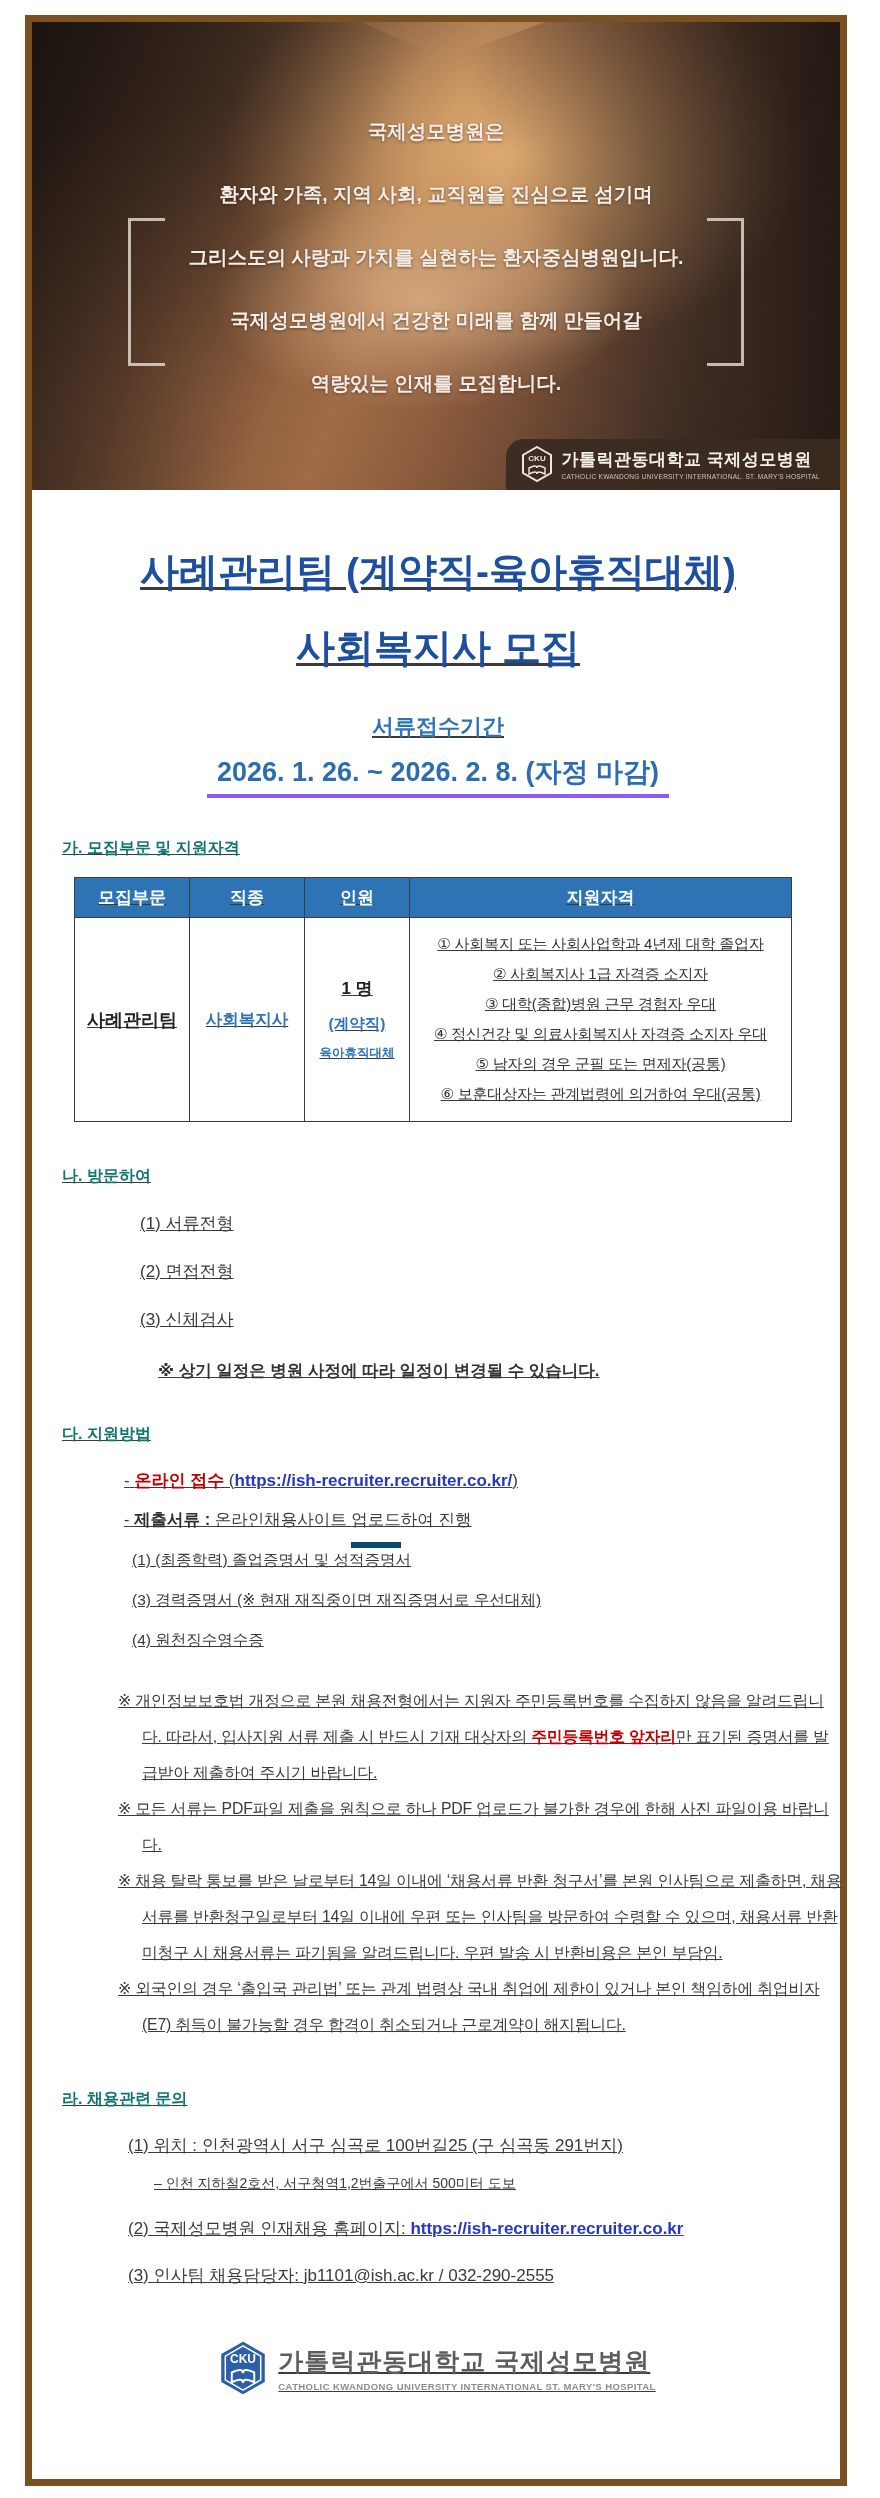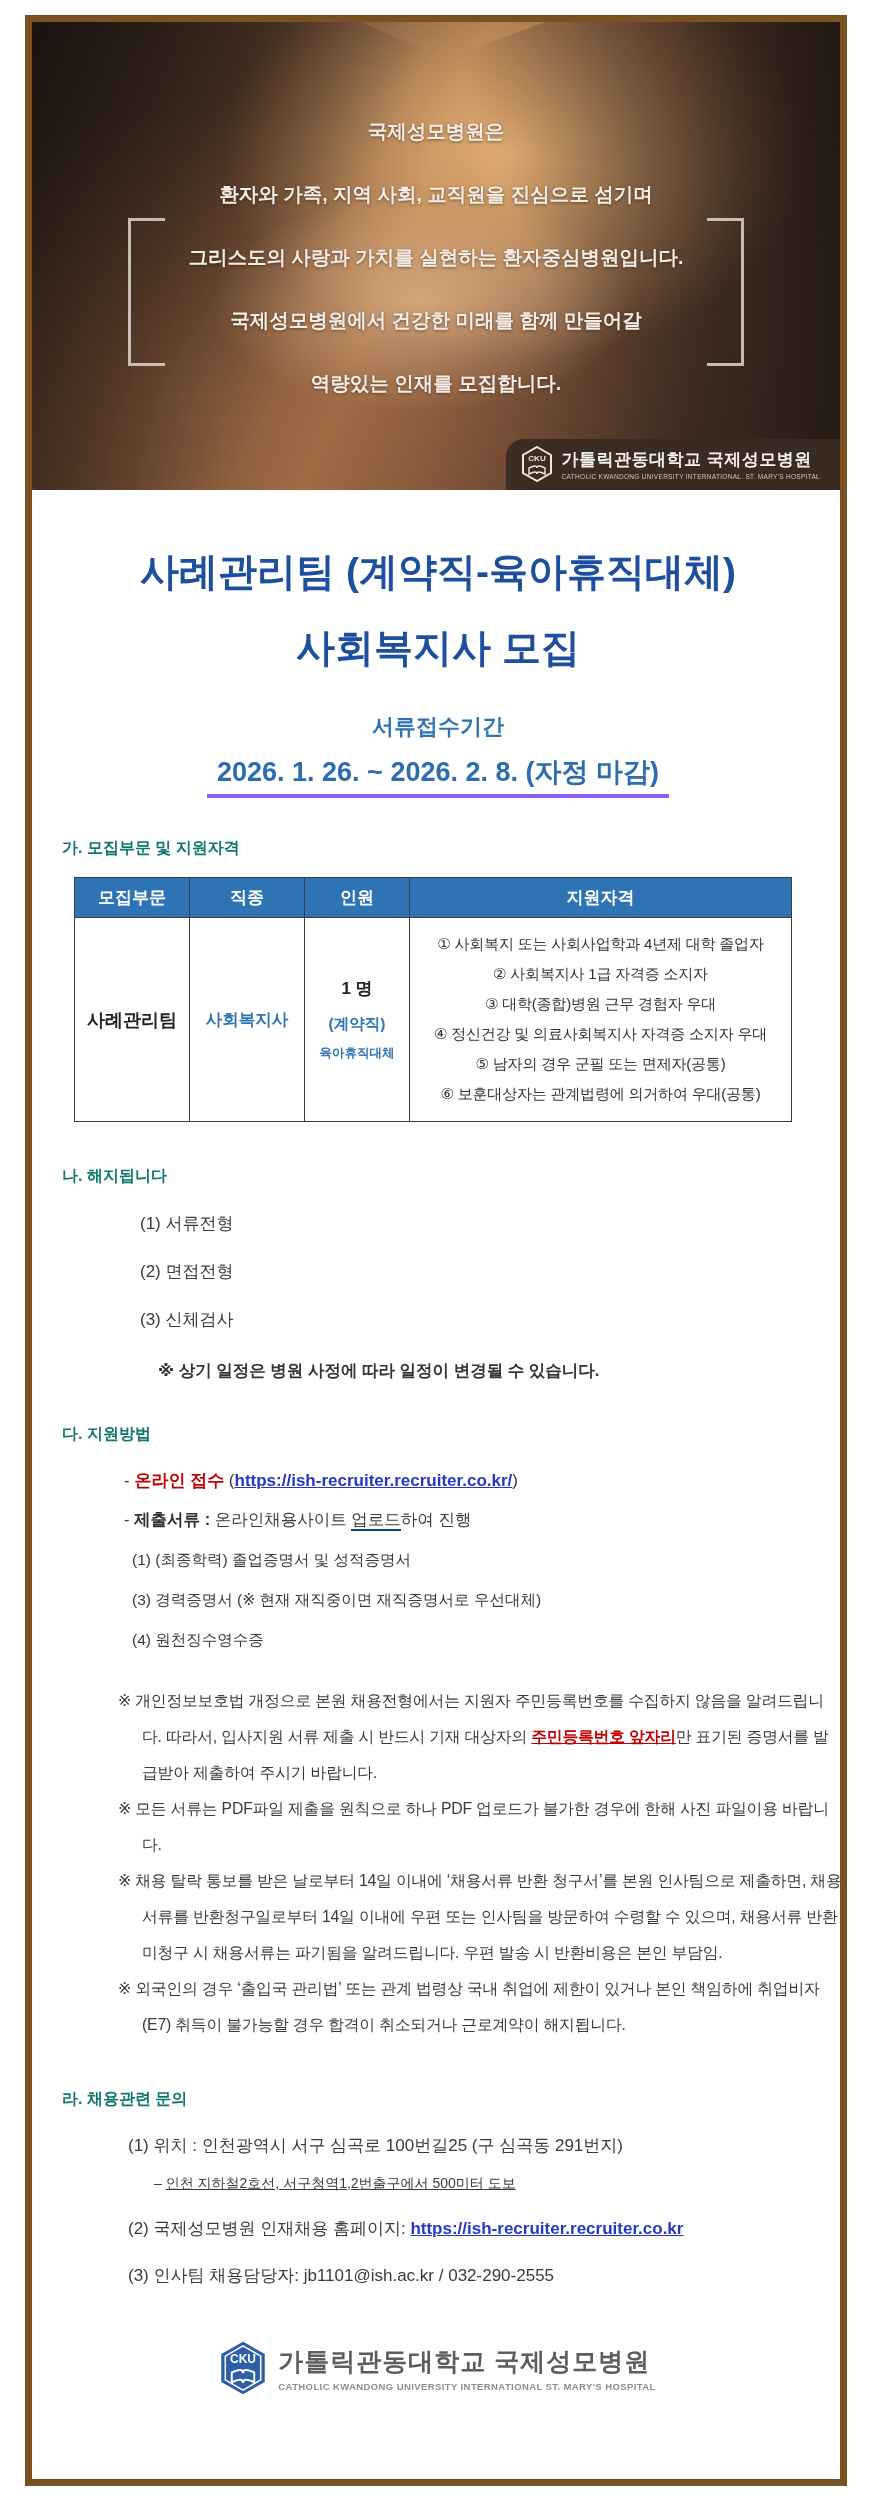--- a/index.html
+++ b/index.html
@@ -1,17 +1,17 @@
 <!DOCTYPE html>
 <html lang="ko"><head>
 <meta charset="utf-8">
 <style>
   html,body{margin:0;padding:0;background:#fff;}
   body{width:880px;font-family:"Liberation Sans","DejaVu Sans",sans-serif;color:#3b3b3b;}
-  .page{box-sizing:border-box;width:880px;height:2498px;padding:15px 33px 12px 25px;background:#fff;overflow:hidden;}
+  .page{box-sizing:border-box;width:880px;height:2498px;padding:15px 33px 12px 25px;background:#fff;overflow:hidden;text-decoration:underline;}
   .frame{box-sizing:border-box;height:100%;border:7px solid #7a5120;background:#fff;}
 
   
   .banner{position:relative;height:468px;overflow:hidden;
     background:
       radial-gradient(ellipse 430px 300px at 60% 28%, rgba(250,196,130,.78), rgba(250,196,130,0) 68%),
       radial-gradient(ellipse 520px 420px at 22% 80%, rgba(170,110,70,.45), rgba(0,0,0,0) 70%),
       linear-gradient(112deg,#2e211b 0%,#503828 22%,#9c6a45 46%,#7d5238 60%,#463227 80%,#251b16 100%);}
   .banner .arm-left{position:absolute;left:-120px;top:-80px;width:420px;height:560px;transform:rotate(24deg);
     background:linear-gradient(90deg,rgba(20,14,12,.85),rgba(40,28,22,.35) 70%,rgba(0,0,0,0));}
@@ -55,21 +55,21 @@
   .sec-b{margin-top:44px;}
   .sec-b .item{margin:25px 0 0 78px;font-size:17px;color:#3a3a3a;}
   .sec-b .note{margin:29px 0 0 96px;font-size:16.5px;font-weight:bold;color:#333;}
 
   .sec-c{margin-top:42px;}
   .line-online{margin:24px 0 0 62px;font-size:17px;}
   .line-online .red{color:#c00000;font-weight:bold;}
   .url-link{color:#2637c8;font-weight:bold;text-decoration:underline;}
   .line-docs{margin:17px 0 0 62px;font-size:16.5px;}
   .line-docs .b{font-weight:bold;color:#2f2f2f;}
-  .line-docs .u-red{border-bottom:2px solid #0c4a6e;padding-bottom:1px;}
+  .line-docs .u-red{border-bottom:6px solid #0c4a6e;padding-bottom:14px;}
   .doc-item{margin:19px 0 0 70px;font-size:15.5px;color:#3a3a3a;}
   .notes{margin:32px 0 0 56px;width:724px;}
   .notes .note{margin:0;padding-left:24px;text-indent:-24px;font-size:15.8px;line-height:36px;color:#3a3a3a;letter-spacing:-0.2px;}
   .notes .red-u{color:#c00000;font-weight:bold;text-decoration:underline;text-decoration-color:#c00000;}
 
   .sec-d{margin-top:46px;}
   .sec-d .item{margin:24px 0 0 66px;font-size:17px;color:#3a3a3a;}
   .sec-d .sub{margin:18px 0 0 92px;font-size:14px;color:#3a3a3a;}
   .sec-d .sub span{text-decoration:underline;}
 
@@ -149,21 +149,21 @@
                 <p>④ 정신건강 및 의료사회복지사 자격증 소지자 우대</p>
                 <p>⑤ 남자의 경우 군필 또는 면제자(공통)</p>
                 <p>⑥ 보훈대상자는 관계법령에 의거하여 우대(공통)</p>
               </td>
             </tr>
           </tbody>
         </table>
       </div>
 
       <div class="sec-b">
-        <p class="sec-heading">나. 해지됩니다</p>
+        <p class="sec-heading">나. 방문하여</p>
         <div class="item">(1) 서류전형</div>
         <div class="item">(2) 면접전형</div>
         <div class="item">(3) 신체검사</div>
         <div class="note">※ 상기 일정은 병원 사정에 따라 일정이 변경될 수 있습니다.</div>
       </div>
 
       <div class="sec-c">
         <p class="sec-heading">다. 지원방법</p>
         <div class="line-online">
           <span>-</span>

